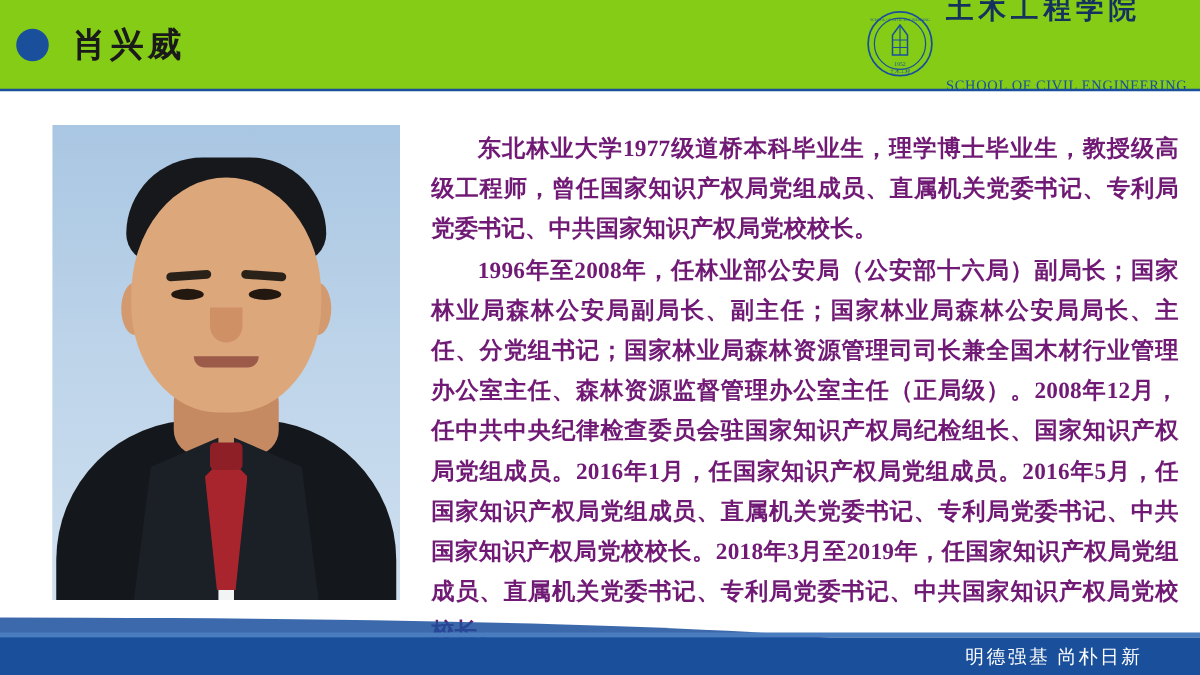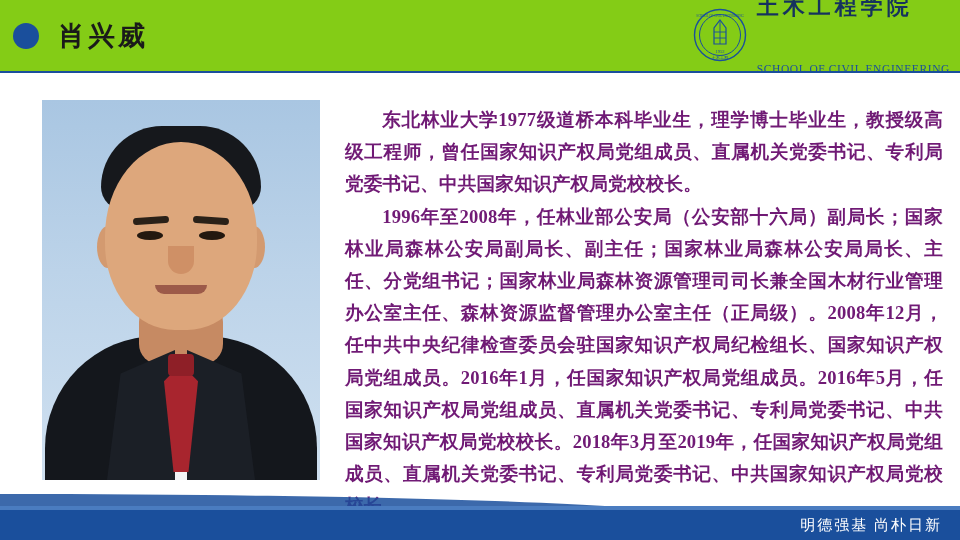--- a/index.html
+++ b/index.html
@@ -272,21 +272,20 @@
     letter-spacing: 0.2px;
   }
 
   
   .footer {
     position: absolute;
     left: 0;
     bottom: 0;
     width: 932px;
     height: 46px;
-    padding-left: 28px;
   }
   .footer-band {
     position: absolute;
     left: 0;
     bottom: 0;
     width: 960px;
     height: 30px;
     background: #1a4f9c;
   }
   .footer-band-light {

